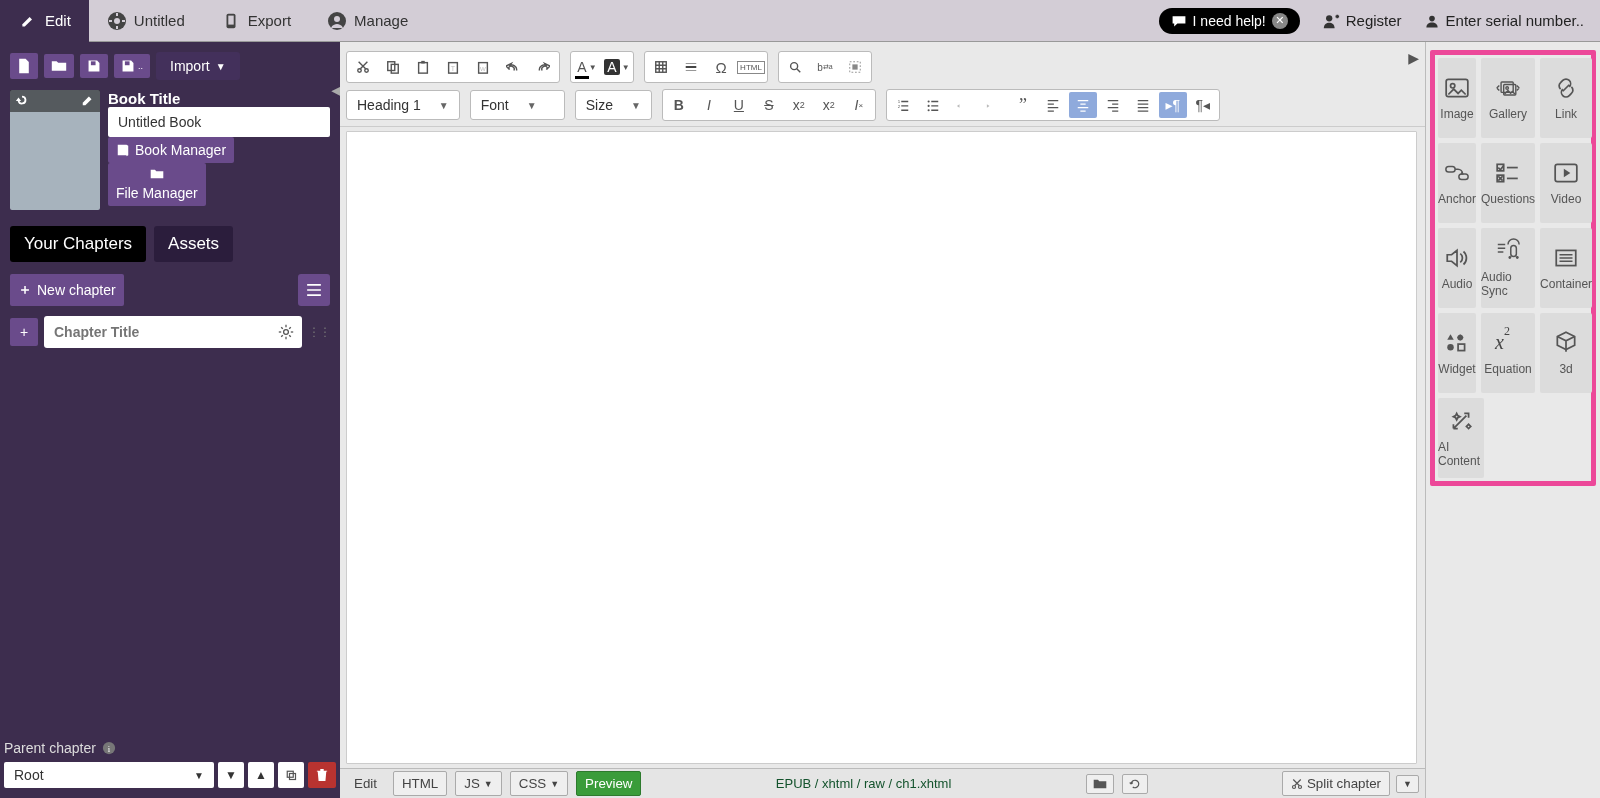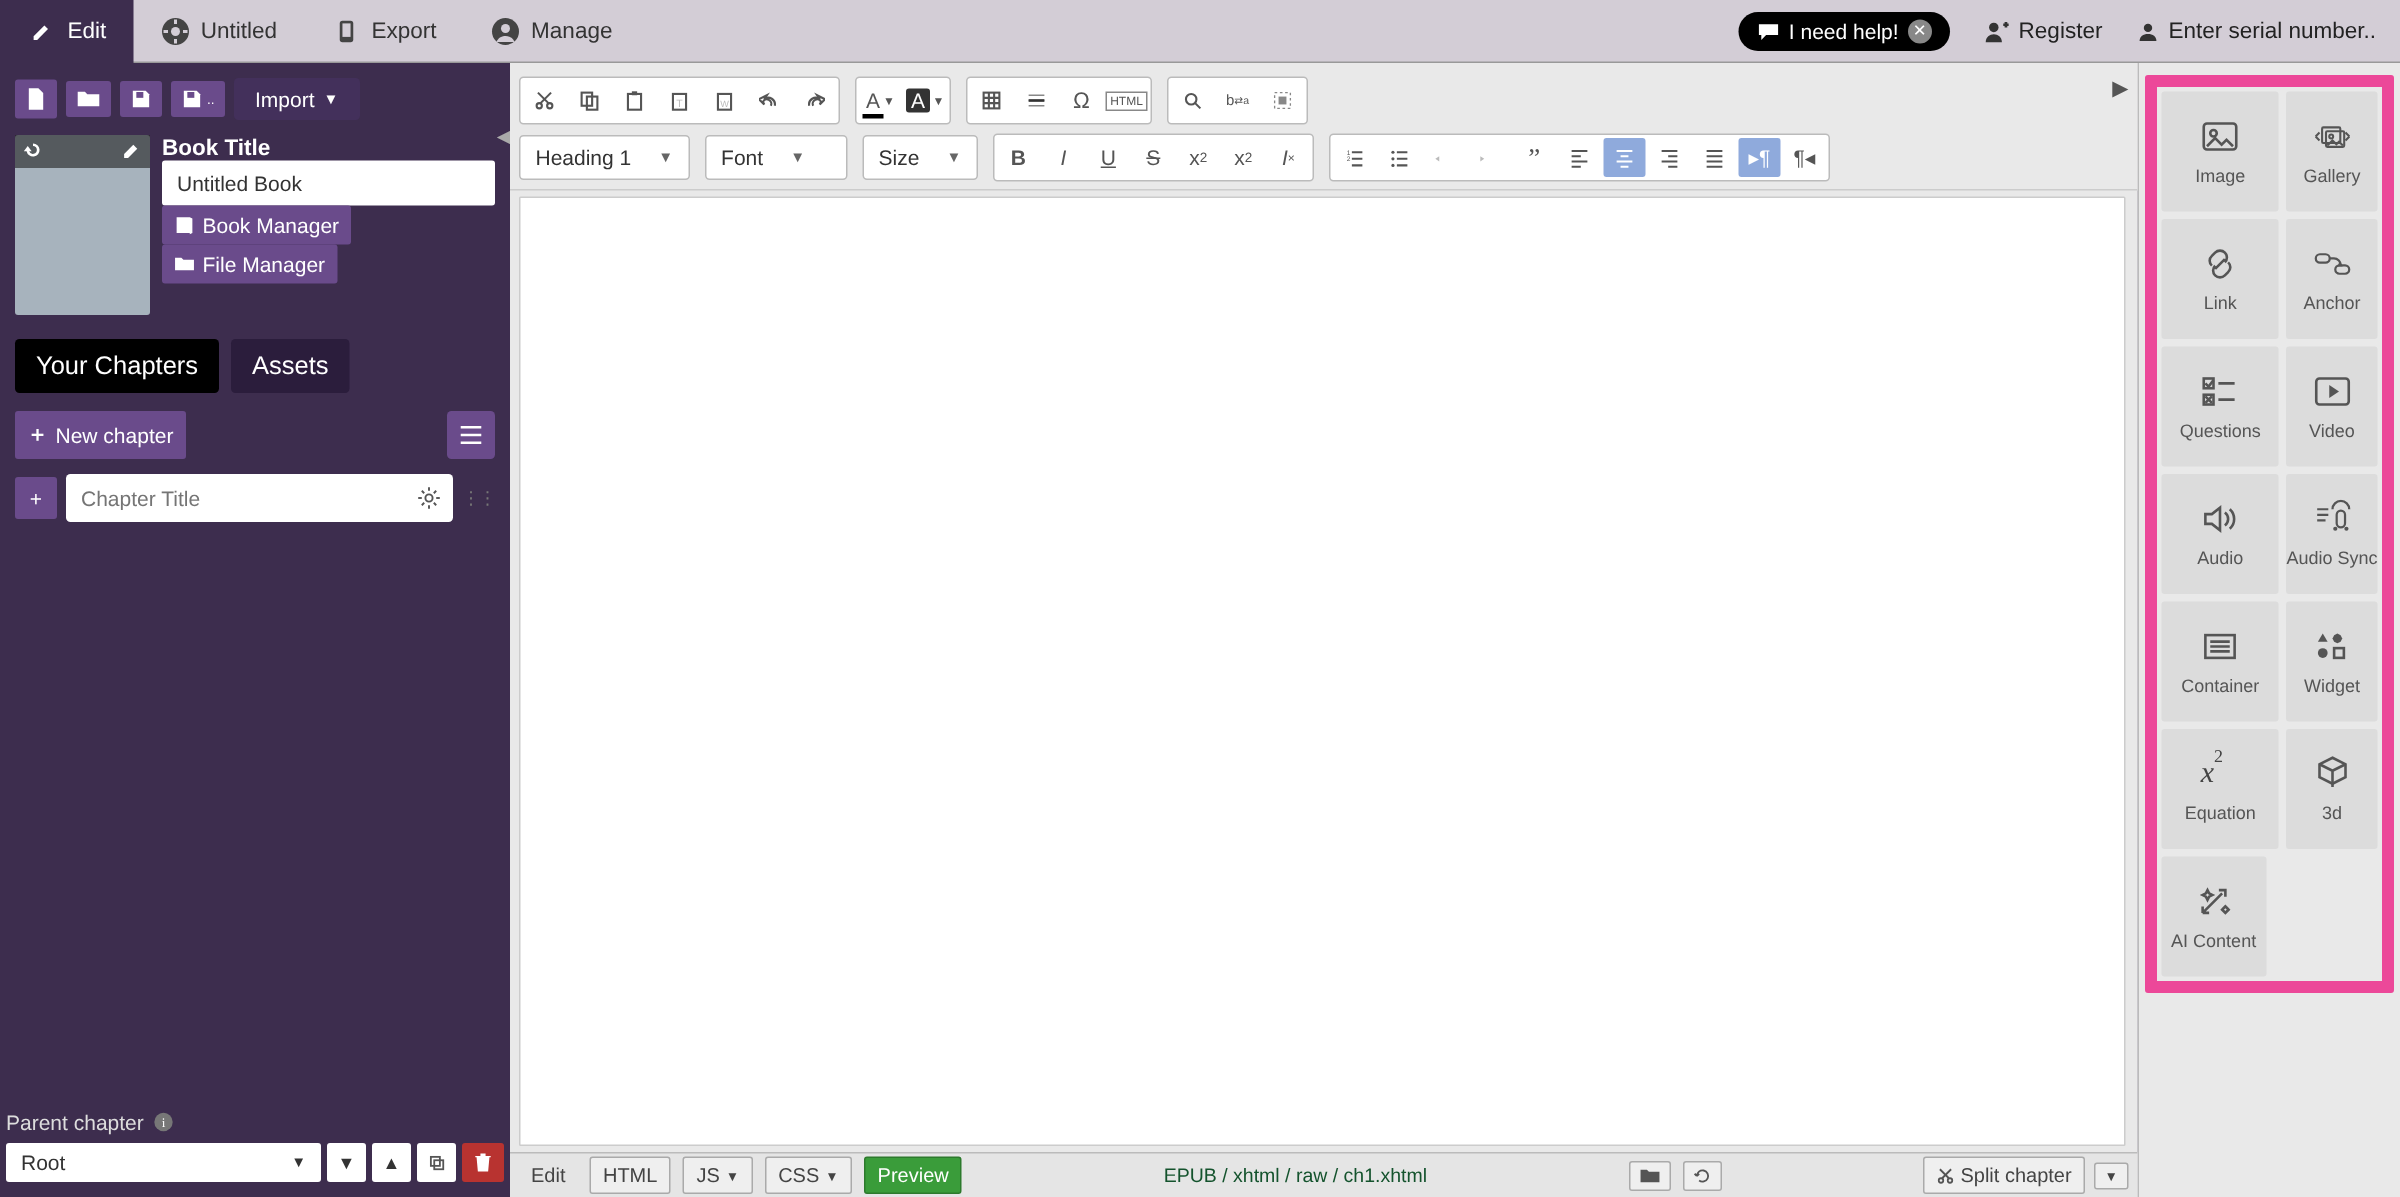--- a/index.html
+++ b/index.html
@@ -36,21 +36,21 @@
 .side-tabs { display:flex; gap:8px; padding:0 10px; margin-top:6px; }
 .side-tab { padding:8px 14px; border-radius:3px; background:#2b1d3c; font-size:17px; cursor:pointer; }
 .side-tab.active { background:#000; }
 
 .newchap-row { display:flex; gap:8px; padding:12px 10px 10px 10px; }
 .hamburger-btn { background:#6a4b8b; width:32px; height:32px; border-radius:3px; display:flex; align-items:center; justify-content:center; margin-left:auto; cursor:pointer; }
 
 .chapter-input-row { display:flex; gap:6px; padding:0 10px; align-items:center; }
 .add-chap-sq { width:28px; height:28px; background:#6a4b8b; border-radius:2px; display:flex; align-items:center; justify-content:center; cursor:pointer; }
 .chapter-input-wrap { flex:1; position:relative; }
-.chapter-input { width:100%; padding:8px 32px 8px 10px; border:none; border-radius:3px; font-size:14px; color:#555; }
+.chapter-input { width:100%; padding:8px 32px 8px 10px; border:none; border-radius:3px; font-size:14px; color:#555;font-weight:bold; }
 .chapter-gear { position:absolute; right:8px; top:50%; transform:translateY(-50%); color:#888; }
 .drag-dots { color:#777; font-size:12px; line-height:5px; letter-spacing:-1px; }
 
 .sidebar-bottom { margin-top:auto; padding:6px 0 6px 0; }
 .parent-row { padding:4px 10px 6px 4px; font-size:14px; color:#ddd; display:flex; align-items:center; gap:6px; }
 .root-row { display:flex; gap:4px; padding:0 4px 4px 4px; align-items:stretch; }
 .root-select { flex:1; background:#fff; color:#333; border:none; border-radius:2px; padding:5px 10px; display:flex; align-items:center; justify-content:space-between; font-size:14px; }
 .sq-btn { width:26px; background:#fff; color:#333; border:none; border-radius:2px; display:flex; align-items:center; justify-content:center; cursor:pointer; font-size:12px; }
 .sq-btn.red { background:#b83330; color:#fff; width:28px; }
 
@@ -71,21 +71,21 @@
 
 .editor-footer { height:30px; background:#e5e5e5; border-top:1px solid #bbb; display:flex; align-items:center; gap:8px; padding:0 6px; font-size:13px; }
 .ef-btn { border:1px solid #aaa; background:#efefef; padding:4px 8px; border-radius:2px; color:#444; cursor:pointer; display:inline-flex; align-items:center; gap:4px; }
 .ef-btn.nb { border:none; background:transparent; }
 .ef-btn.green { background:#3a9c3a; color:#fff; border-color:#2d7a2d; }
 .ef-path { margin-left:auto; margin-right:auto; color:#14532d; }
 .ef-group-right { margin-left:auto; display:flex; gap:6px; align-items:center; }
 
 
 .insert-panel { width:175px; background:#e9e9e9; padding:8px 4px; border-left:1px solid #bbb; }
-.insert-grid { border:8px solid #ec4899; border-radius:2px; padding:3px; display:grid; grid-template-columns:1fr; gap:5px; }
+.insert-grid { border:5px solid #ec4899; border-radius:2px; padding:3px; display:grid; grid-template-columns:1fr 1fr 1fr; gap:5px; }
 .ins-card { background:#dcdcdc; border-radius:2px; height:80px; display:flex; flex-direction:column; align-items:center; justify-content:center; gap:6px; cursor:pointer; color:#555; font-size:12px; }
 .ins-card svg, .ins-card .ic { width:26px; height:26px; }
 .ins-card .lbl { font-size:12px; }
 .ins-card.wide { grid-column: span 2; width:calc(50% - 2.5px); }
 .icon-txt { font-family: Georgia, serif; font-style:italic; font-size:20px; color:#444; position:relative; }
 .icon-txt sup { font-size:12px; font-style:normal; position:relative; top:-6px; }
 
 svg { display:block; }
 .stroke { stroke:#555; stroke-width:1.6; fill:none; }
 .fill { fill:#555; }
@@ -221,21 +221,21 @@
       </div>
       <div class="book-meta">
         <div class="book-label">Book Title</div>
         <input class="title-input" value="Untitled Book" style="">
         <button class="purple-btn" style="align-self:flex-start;">
           <svg viewBox="0 0 16 16" width="14" height="14">
               <path d="M2 2h10v12H2zM12 2l2 1v11l-2 1z" fill="#fff"></path>
             </svg>
           <span>Book Manager</span>
         </button>
-        <button class="purple-btn" style="align-self:flex-start;">
+        <button class="purple-btn" style="align-self:flex-start;flex-direction:column;">
           <svg viewBox="0 0 20 16" width="14" height="12">
               <path d="M1 2h6l2 2h10v10H1z" fill="#fff"></path>
             </svg>
           <span>File Manager</span>
         </button>
       </div>
     </div>
 
     <div class="side-tabs">
       <div class="side-tab active"><span>Your Chapters</span></div>

